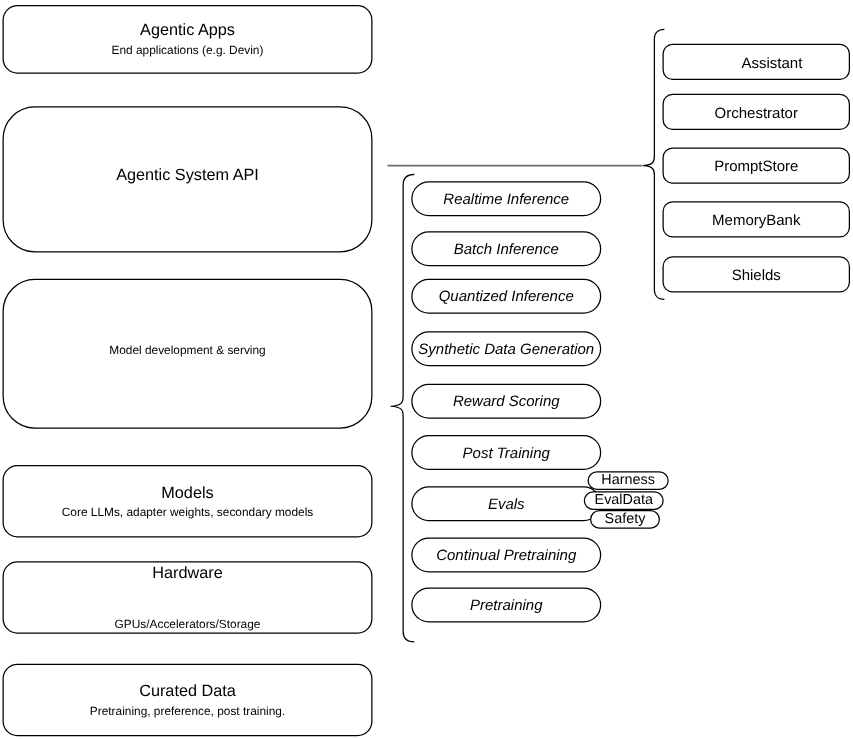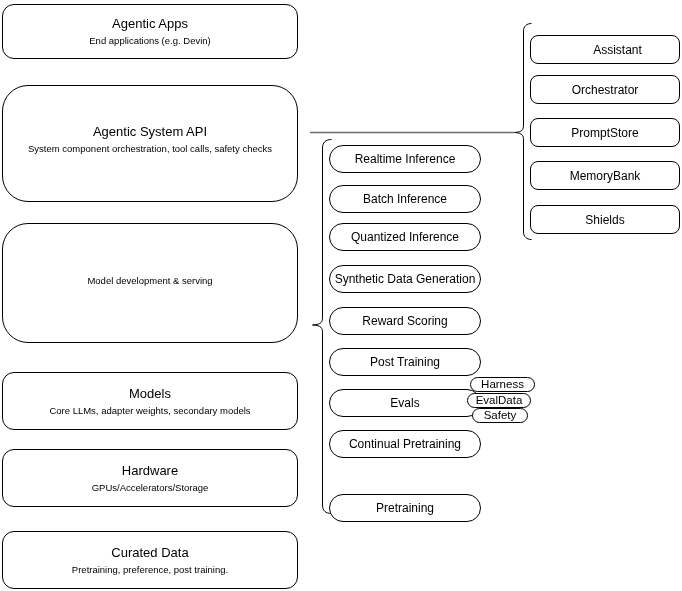--- a/index.html
+++ b/index.html
@@ -21,21 +21,21 @@
     border:1px solid var(--box-border,#000);
     display:flex;flex-direction:column;
     align-items:center;justify-content:center;
     text-align:center;
     z-index:2;
   }
   .lbox{left:2px;width:296px;}
   .lbox .title{font-size:13px;line-height:15px;}
   .lbox .subtitle{font-size:9.5px;line-height:12px;margin-top:4px;}
   .lbox.big{padding-bottom:8px;}
-  .mbox{left:329px;width:152px;height:28px;border-radius:14px;font-size:12px;}
+  .mbox{left:329px;width:152px;height:28px;border-radius:14px;font-size:12px;font-style:italic;}
   .rbox{left:530px;width:150px;height:29px;border-radius:8px;font-size:12px;}
   .pill{
     position:absolute;box-sizing:border-box;
     background:var(--box-fill,#fff);
     border:1px solid var(--box-border,#000);
     border-radius:8px;
     font-size:11.5px;line-height:13px;
     display:flex;justify-content:center;
     z-index:3;
   }
@@ -51,33 +51,32 @@
     <path class="bracket" d="M 531.5 23.5 C 526.5 23.5 523.5 26.5 523.5 31 L 523.5 125 C 523.5 129.5 522.5 132 514.5 132.5 C 522.5 133 523.5 135.5 523.5 140 L 523.5 232 C 523.5 236.5 526.5 239.5 531.5 239.5"></path>
   </svg>
 
   <div class="node lbox" style="top:4px;height:55px;border-radius:12px;">
     <div class="title">Agentic Apps</div>
     <div class="subtitle">End applications (e.g. Devin)</div>
   </div>
 
   <div class="node lbox big" style="top:85px;height:117px;border-radius:26px;">
     <div class="title">Agentic System API</div>
-    <div class="subtitle">System component orchestration, tool calls, safety checks</div>
   </div>
 
   <div class="node lbox big" style="top:223px;height:120px;border-radius:26px;">
     <div class="subtitle">Model development &amp; serving</div>
   </div>
 
   <div class="node lbox" style="top:372px;height:58px;border-radius:12px;">
     <div class="title">Models</div>
     <div class="subtitle">Core LLMs, adapter weights, secondary models</div>
   </div>
 
-  <div class="node lbox" style="top:449px;height:58px;border-radius:12px;">
+  <div class="node lbox" style="top:449px;height:58px;border-radius:12px;justify-content:space-between;">
     <div class="title">Hardware</div>
     <div class="subtitle">GPUs/Accelerators/Storage</div>
   </div>
 
   <div class="node lbox" style="top:531px;height:58px;border-radius:12px;">
     <div class="title">Curated Data</div>
     <div class="subtitle">Pretraining, preference, post training.</div>
   </div>
 
   <div class="node mbox" style="top:145px;">
@@ -97,21 +96,21 @@
   </div>
   <div class="node mbox" style="top:348px;">
     <span>Post Training</span>
   </div>
   <div class="node mbox" style="top:389px;">
     <span>Evals</span>
   </div>
   <div class="node mbox" style="top:430px;">
     <span>Continual Pretraining</span>
   </div>
-  <div class="node mbox" style="top:494px;">
+  <div class="node mbox" style="top:470px;">
     <span>Pretraining</span>
   </div>
 
   <div class="pill" style="left:470px;top:377px;width:65px;height:15px;">
     <span>Harness</span>
   </div>
   <div class="pill" style="left:467px;top:393px;width:64px;height:15px;">
     <span>EvalData</span>
   </div>
   <div class="pill" style="left:472px;top:408px;width:56px;height:15px;">

